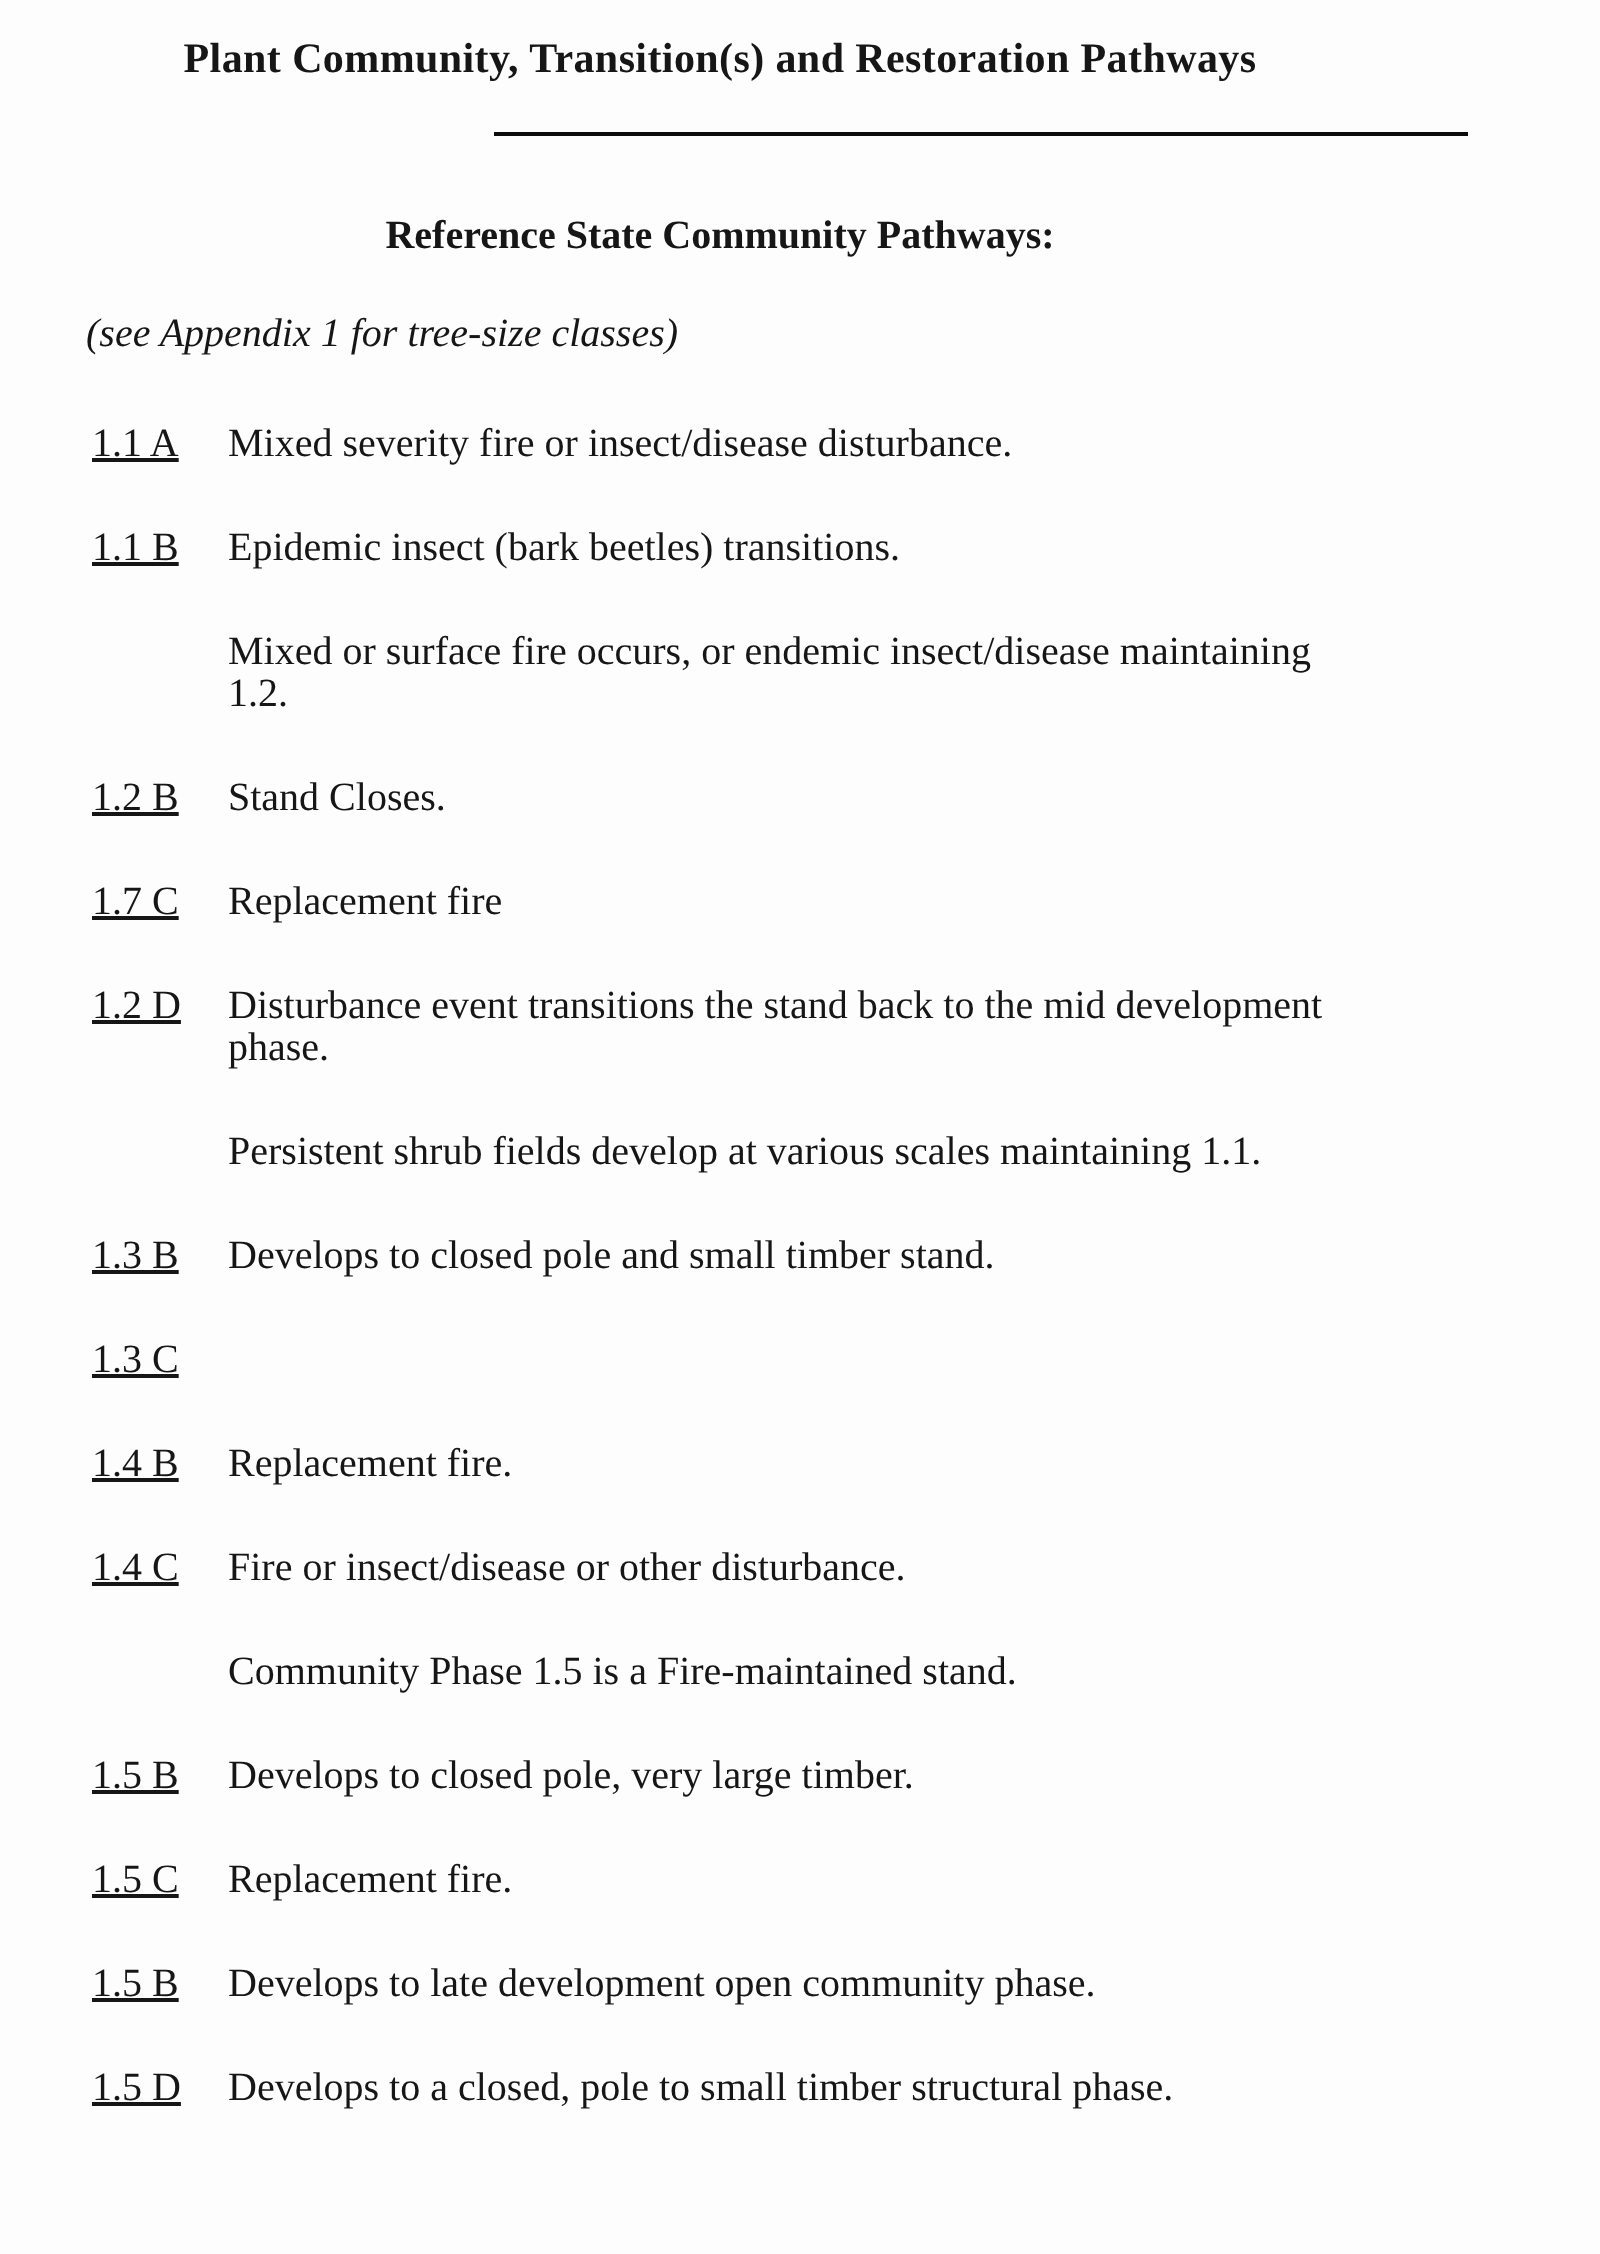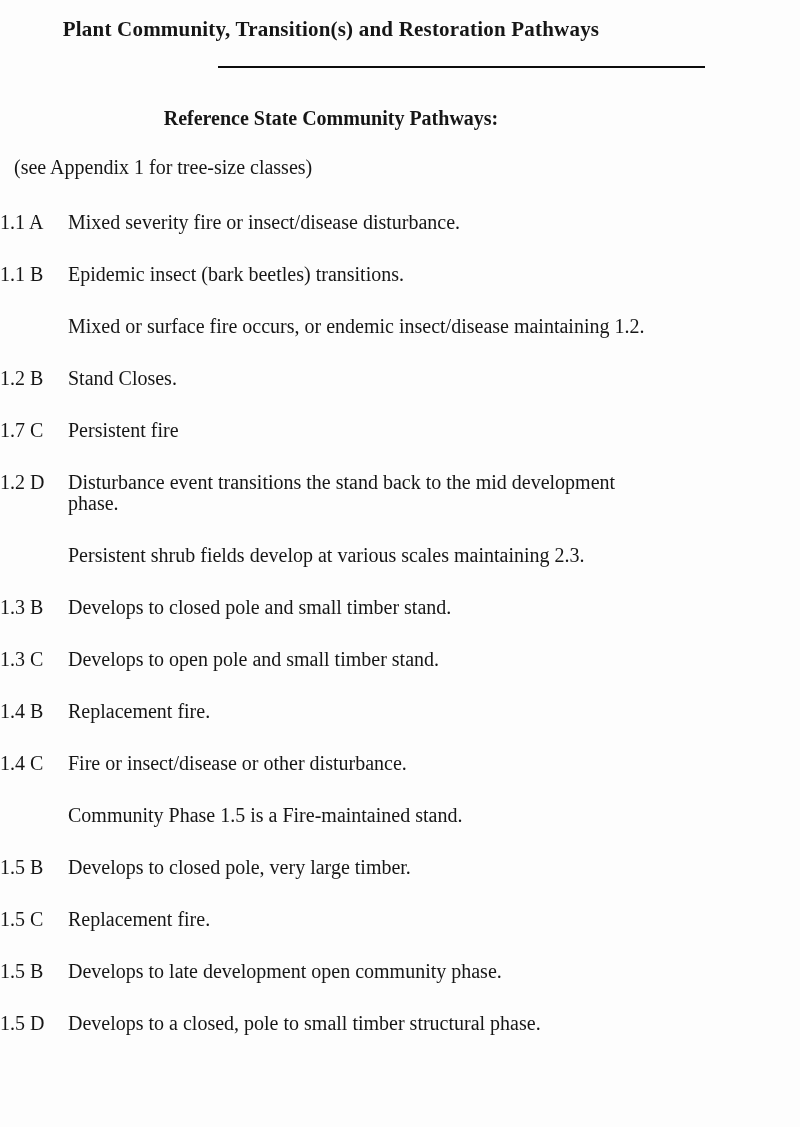--- a/index.html
+++ b/index.html
@@ -11,20 +11,21 @@
     height: 1127px;
     background: #fdfdfd;
     font-family: "Liberation Serif", "DejaVu Serif", serif;
     color: #161616;
     overflow: hidden;
   }
   .page {
     position: relative;
     width: 662px;
     height: 1127px;
+    padding-left: 29px;
   }
   .doc-title {
     margin: 0;
     padding-top: 17px;
     text-align: center;
     font-size: 21px;
     line-height: 25px;
     font-weight: bold;
     letter-spacing: 0.2px;
   }
@@ -38,38 +39,41 @@
   .section-heading {
     margin: 0;
     margin-top: 38px;
     text-align: center;
     font-size: 20px;
     line-height: 24px;
     font-weight: bold;
   }
   .note {
     margin: 26px 0 0 14px;
+    font-style: italic;
     font-size: 20px;
     line-height: 23px;
   }
   .pathway-list {
     margin-top: 33px;
   }
   .row {
     display: flex;
     align-items: flex-start;
     font-size: 20px;
     line-height: 21px;
     margin-bottom: 31px;
   }
   .row:last-child { margin-bottom: 0; align-items: center; }
   .code {
     flex: 0 0 auto;
     width: 68px;
+    margin-left: 17px;
     white-space: nowrap;
+    text-decoration: underline;
   }
   .desc {
     flex: 1 1 auto;
     padding-right: 10px;
   }
 </style>
 </head>
 <body>
 
 <div class="page">
@@ -95,37 +99,36 @@
     <div class="row">
       <span class="code"></span>
       <span class="desc">Mixed or surface fire occurs, or endemic insect/disease maintaining 1.2.</span>
     </div>
     <div class="row">
       <span class="code">1.2 B</span>
       <span class="desc">Stand Closes.</span>
     </div>
     <div class="row">
       <span class="code">1.7 C</span>
-      <span class="desc">Persistent fire</span>
+      <span class="desc">Replacement fire</span>
     </div>
     <div class="row">
       <span class="code">1.2 D</span>
       <span class="desc">Disturbance event transitions the stand back to the mid development phase.</span>
     </div>
     <div class="row">
       <span class="code"></span>
-      <span class="desc">Persistent shrub fields develop at various scales maintaining 2.3.</span>
+      <span class="desc">Persistent shrub fields develop at various scales maintaining 1.1.</span>
     </div>
     <div class="row">
       <span class="code">1.3 B</span>
       <span class="desc">Develops to closed pole and small timber stand.</span>
     </div>
     <div class="row">
       <span class="code">1.3 C</span>
-      <span class="desc">Develops to open pole and small timber stand.</span>
     </div>
     <div class="row">
       <span class="code">1.4 B</span>
       <span class="desc">Replacement fire.</span>
     </div>
     <div class="row">
       <span class="code">1.4 C</span>
       <span class="desc">Fire or insect/disease or other disturbance.</span>
     </div>
     <div class="row">

